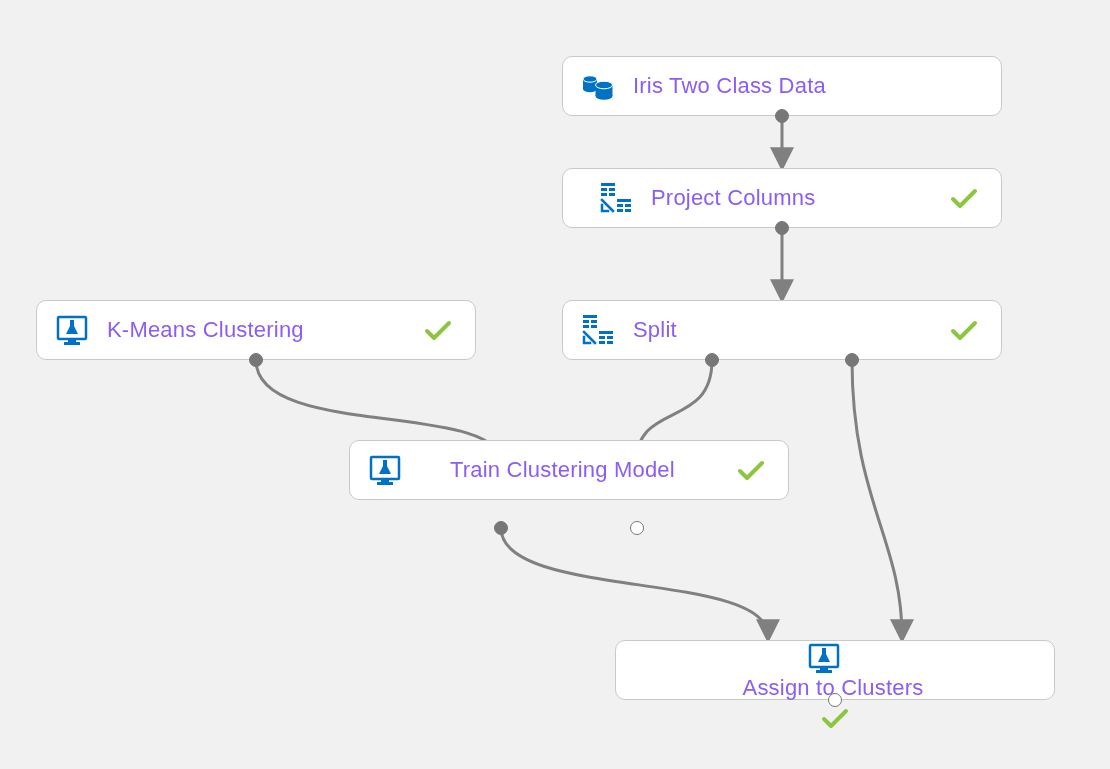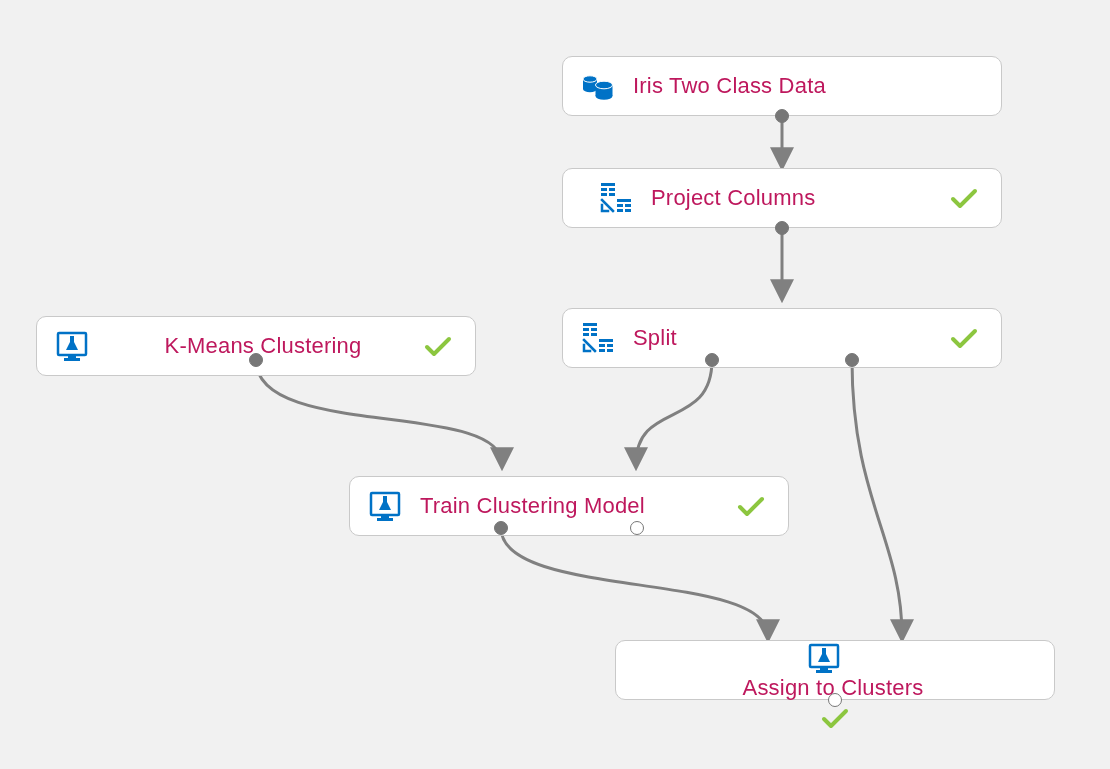--- a/index.html
+++ b/index.html
@@ -41,21 +41,21 @@
     height: 34px;
     flex: 0 0 auto;
     display: flex;
     align-items: center;
     justify-content: center;
     margin-right: 18px;
   }
   .node .label {
     flex: 1 1 auto;
     font-size: 22px;
-    color: #be185d;
+    color: #8b5cf6;
     font-weight: 400;
     letter-spacing: 0.2px;
   }
   .node .status-slot {
     width: 34px;
     height: 34px;
     flex: 0 0 auto;
     display: flex;
     align-items: center;
     justify-content: flex-end;
@@ -142,39 +142,39 @@
     </span>
     <span class="label">Project Columns</span>
     <span class="status-slot">
       <svg width="30" height="30" viewBox="0 0 30 30">
         <path d="M 4 16 L 11 23 L 26 8" stroke="#8cc63f" stroke-width="4" fill="none" stroke-linecap="round" stroke-linejoin="round"></path>
       </svg>
     </span>
   </div>
   <div class="port" style="left:782px; top:228px;"></div>
 
-  <div class="node" style="left:36px; top:316px;text-align:center;">
+  <div class="node" style="left:36px; top:300px;">
     <span class="icon-slot">
       <svg width="32" height="30" viewBox="0 0 32 30">
         <rect x="2" y="2" width="28" height="22" rx="1" fill="none" stroke="#0072c6" stroke-width="2.5"></rect>
         <rect x="12" y="24" width="8" height="4" fill="#0072c6"></rect>
         <rect x="8" y="27" width="16" height="3" fill="#0072c6"></rect>
         <path d="M 14 5 L 14 11 L 10 19 L 22 19 L 18 11 L 18 5 Z" fill="#0072c6"></path>
       </svg>
     </span>
     <span class="label">K-Means Clustering</span>
     <span class="status-slot">
       <svg width="30" height="30" viewBox="0 0 30 30">
         <path d="M 4 16 L 11 23 L 26 8" stroke="#8cc63f" stroke-width="4" fill="none" stroke-linecap="round" stroke-linejoin="round"></path>
       </svg>
     </span>
   </div>
   <div class="port" style="left:256px; top:360px;"></div>
 
-  <div class="node" style="left:562px; top:300px;margin-top:8px;">
+  <div class="node" style="left:562px; top:300px;">
     <span class="icon-slot">
       <svg width="34" height="30" viewBox="0 0 34 30">
         <g fill="#0072c6">
           <rect x="2" y="0" width="14" height="3"></rect>
           <rect x="2" y="5" width="6" height="3"></rect>
           <rect x="10" y="5" width="6" height="3"></rect>
           <rect x="2" y="10" width="6" height="3"></rect>
           <rect x="10" y="10" width="6" height="3"></rect>
           <path d="M 3 17 L 14 28 M 3 28 L 3 22 M 3 28 L 9 28" stroke="#0072c6" stroke-width="2.5" fill="none" stroke-linecap="square"></path>
           <rect x="18" y="16" width="14" height="3"></rect>
@@ -188,21 +188,21 @@
     <span class="label">Split</span>
     <span class="status-slot">
       <svg width="30" height="30" viewBox="0 0 30 30">
         <path d="M 4 16 L 11 23 L 26 8" stroke="#8cc63f" stroke-width="4" fill="none" stroke-linecap="round" stroke-linejoin="round"></path>
       </svg>
     </span>
   </div>
   <div class="port" style="left:712px; top:360px;"></div>
   <div class="port" style="left:852px; top:360px;"></div>
 
-  <div class="node" style="left:349px; top:476px;">
+  <div class="node" style="left:349px; top:440px;gap:30px;">
     <span class="icon-slot">
       <svg width="32" height="30" viewBox="0 0 32 30">
         <rect x="2" y="2" width="28" height="22" rx="1" fill="none" stroke="#0072c6" stroke-width="2.5"></rect>
         <rect x="12" y="24" width="8" height="4" fill="#0072c6"></rect>
         <rect x="8" y="27" width="16" height="3" fill="#0072c6"></rect>
         <path d="M 14 5 L 14 11 L 10 19 L 22 19 L 18 11 L 18 5 Z" fill="#0072c6"></path>
       </svg>
     </span>
     <span class="label">Train Clustering Model</span>
     <span class="status-slot">

